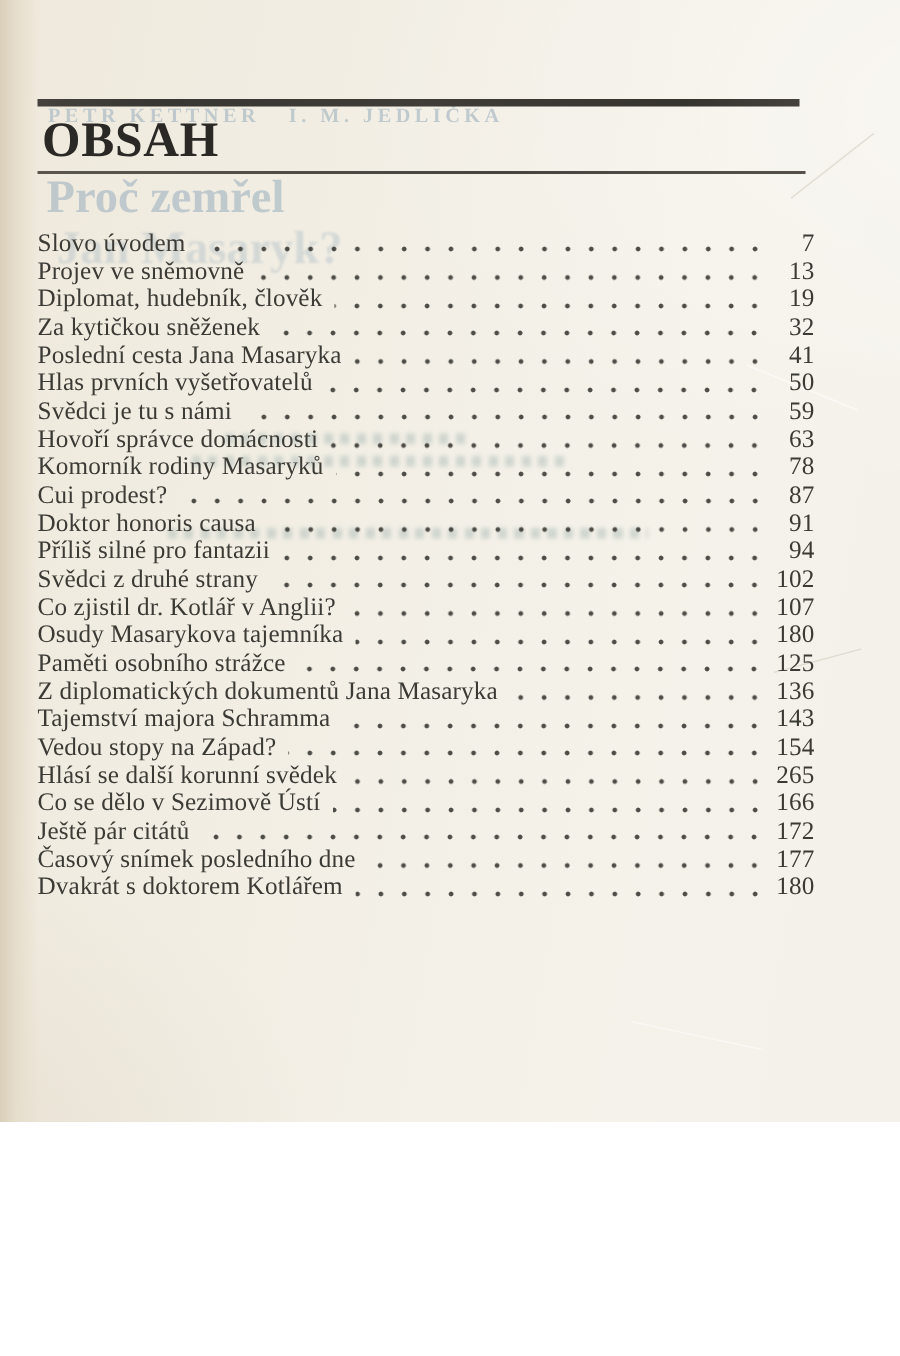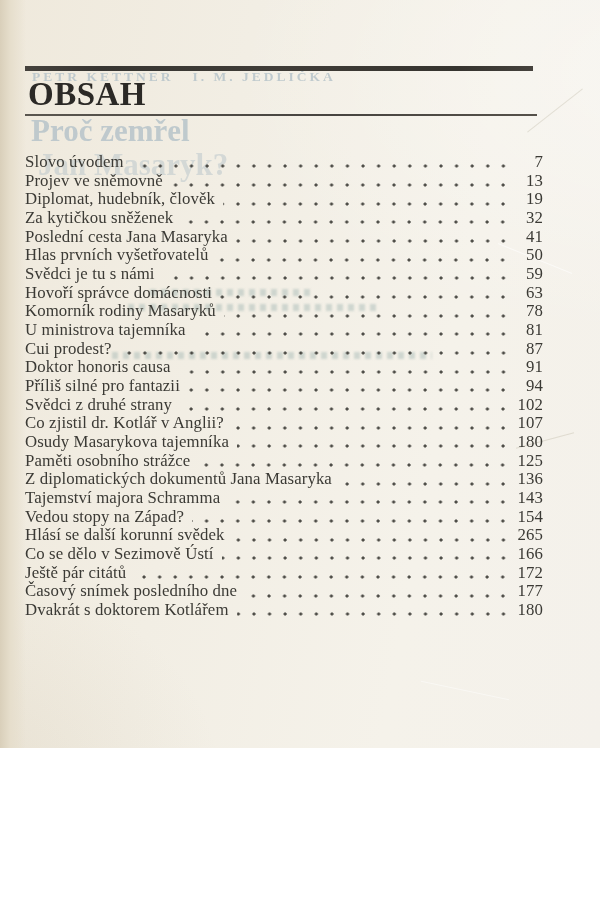--- a/index.html
+++ b/index.html
@@ -208,25 +208,20 @@
     <span class="toc-leader"></span>
     <span class="toc-page">63</span>
   </div>
 
   <div class="toc-row">
     <span class="toc-title">Komorník rodiny Masaryků</span>
     <span class="toc-leader"></span>
     <span class="toc-page">78</span>
   </div>
 
-  <div class="toc-row">
-    <span class="toc-title">U ministrova tajemníka</span>
-    <span class="toc-leader"></span>
-    <span class="toc-page">81</span>
-  </div>
 
   <div class="toc-row">
     <span class="toc-title">Cui prodest?</span>
     <span class="toc-leader"></span>
     <span class="toc-page">87</span>
   </div>
 
   <div class="toc-row">
     <span class="toc-title">Doktor honoris causa</span>
     <span class="toc-leader"></span>

